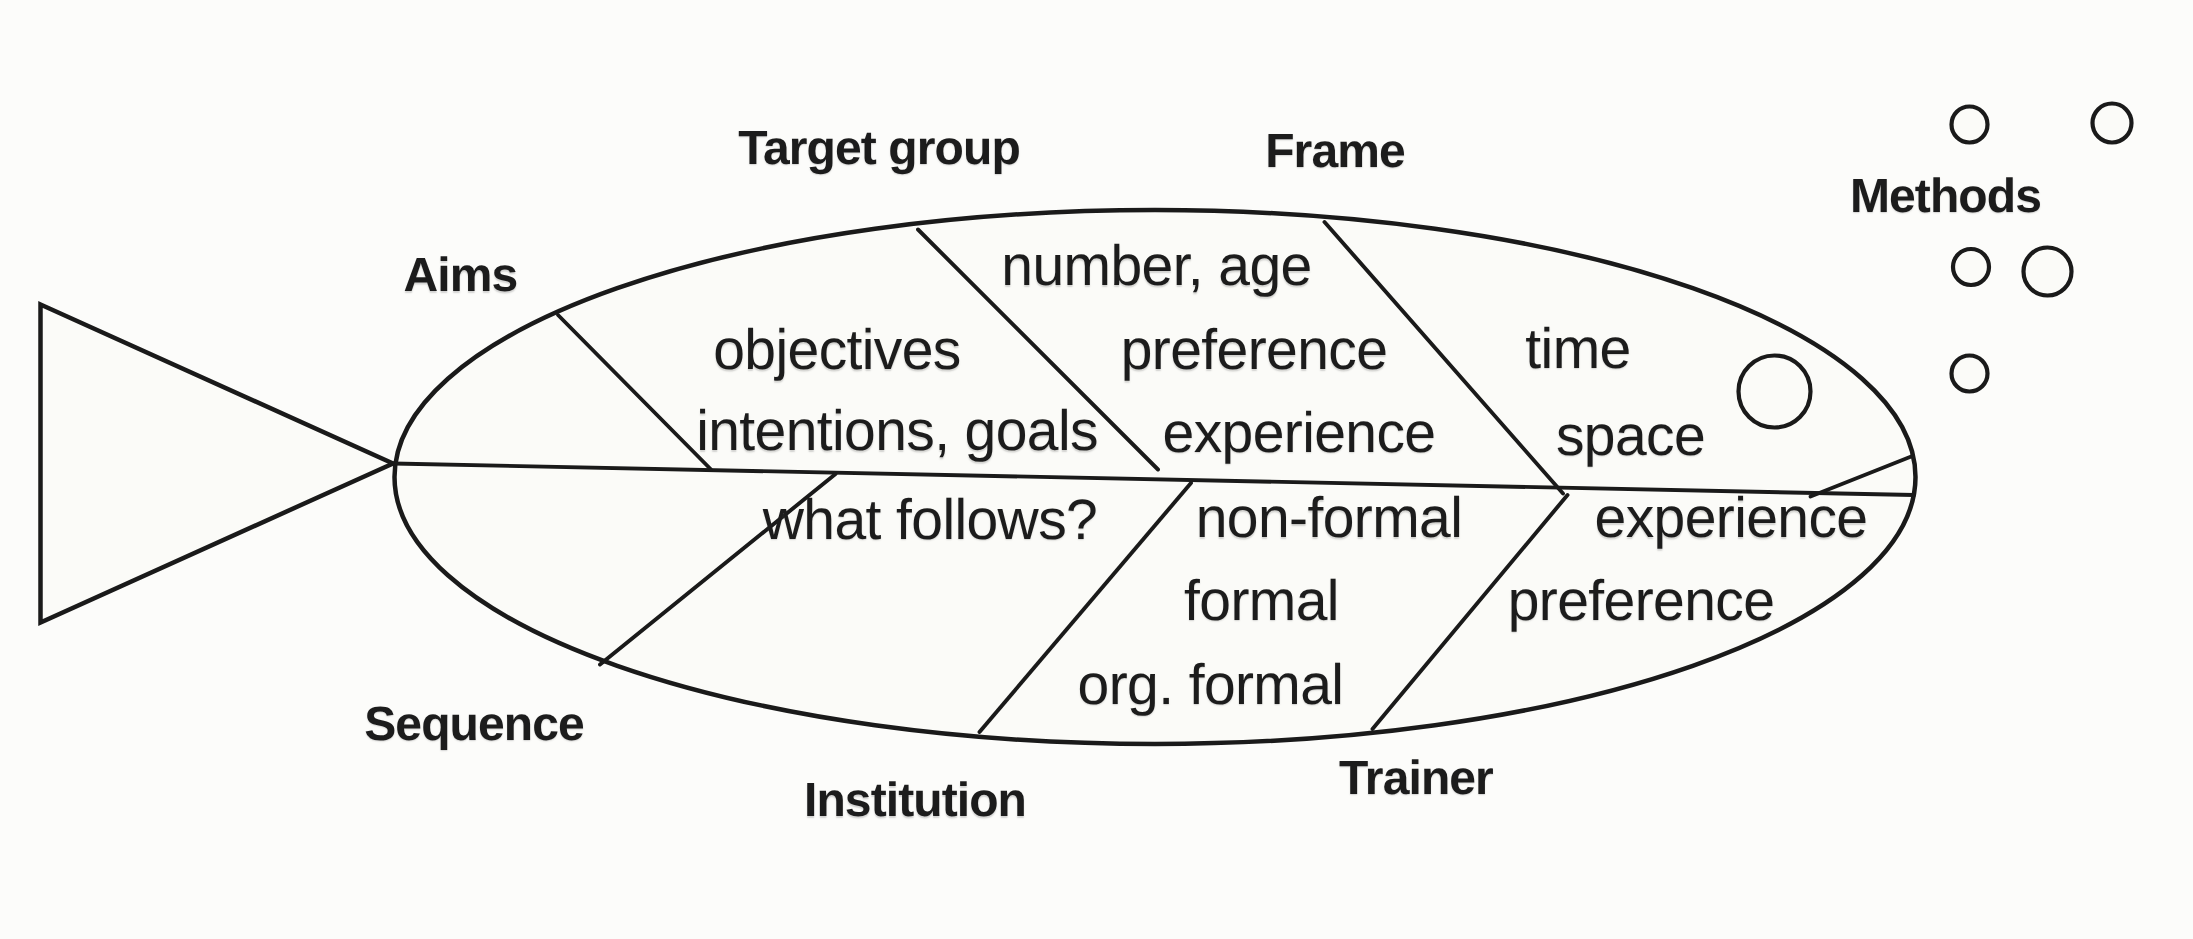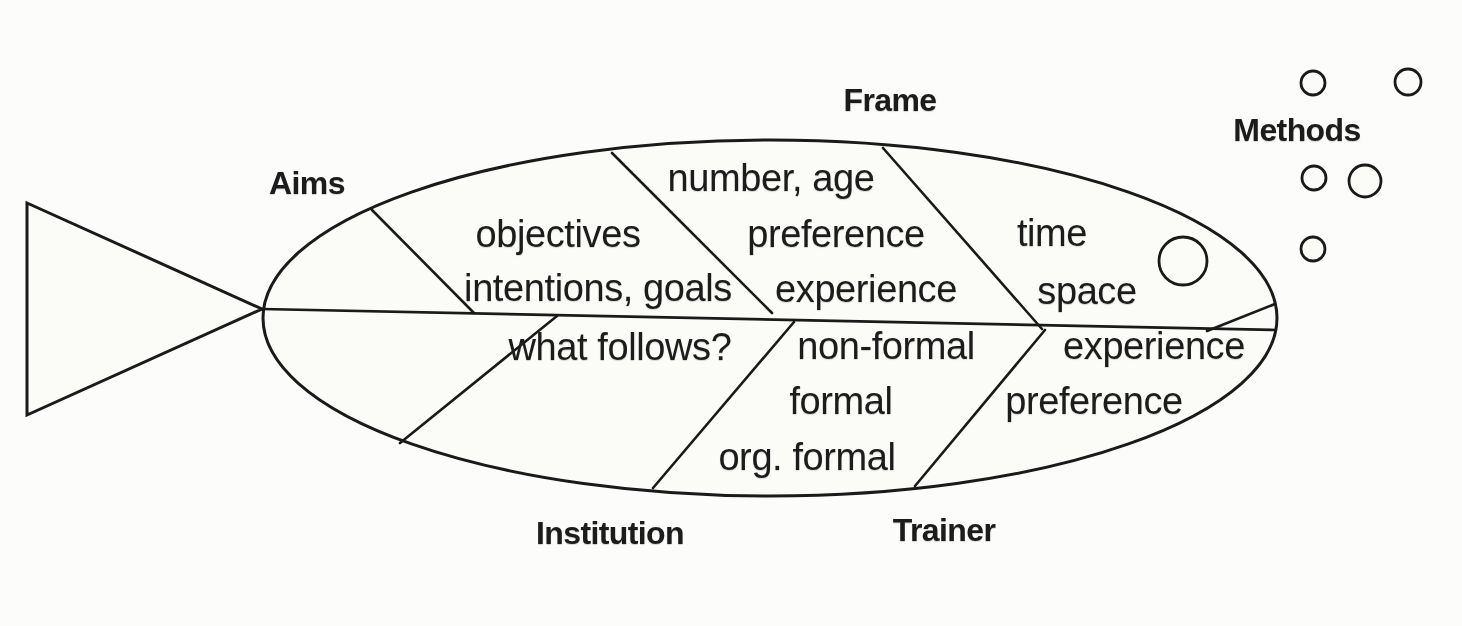--- a/index.html
+++ b/index.html
@@ -81,24 +81,26 @@
     <circle class="bubble" cx="1183" cy="261" r="24"></circle>
 
     <circle class="bubble" cx="1313" cy="83" r="12"></circle>
     <circle class="bubble" cx="1408" cy="82" r="13"></circle>
     <circle class="bubble" cx="1314" cy="178" r="12"></circle>
     <circle class="bubble" cx="1365" cy="181" r="16"></circle>
     <circle class="bubble" cx="1313" cy="249" r="12"></circle>
   </svg>
 
   <div class="lbl hd hd-lg" style="left:307px; top:183px;">Aims</div>
+  <div class="lbl hd" style="left:586px; top:98px;">Target group</div>
   <div class="lbl hd" style="left:890px; top:100px;">Frame</div>
   <div class="lbl hd" style="left:1297px; top:130px;">Methods</div>
+  <div class="lbl hd" style="left:316px; top:482px;">Sequence</div>
   <div class="lbl hd" style="left:610px; top:533px;">Institution</div>
-  <div class="lbl hd" style="left:944px; top:530px;">Trainer</div>
+  <div class="lbl hd" style="left:944px; top:518px;">Trainer</div>
 
   <div class="lbl" style="left:558px; top:234px;">objectives</div>
   <div class="lbl" style="left:598px; top:288px;">intentions, goals</div>
 
   <div class="lbl" style="left:771px; top:178px;">number, age</div>
   <div class="lbl" style="left:836px; top:234px;">preference</div>
   <div class="lbl" style="left:866px; top:289px;">experience</div>
 
   <div class="lbl" style="left:1052px; top:233px;">time</div>
   <div class="lbl" style="left:1087px; top:291px;">space</div>

